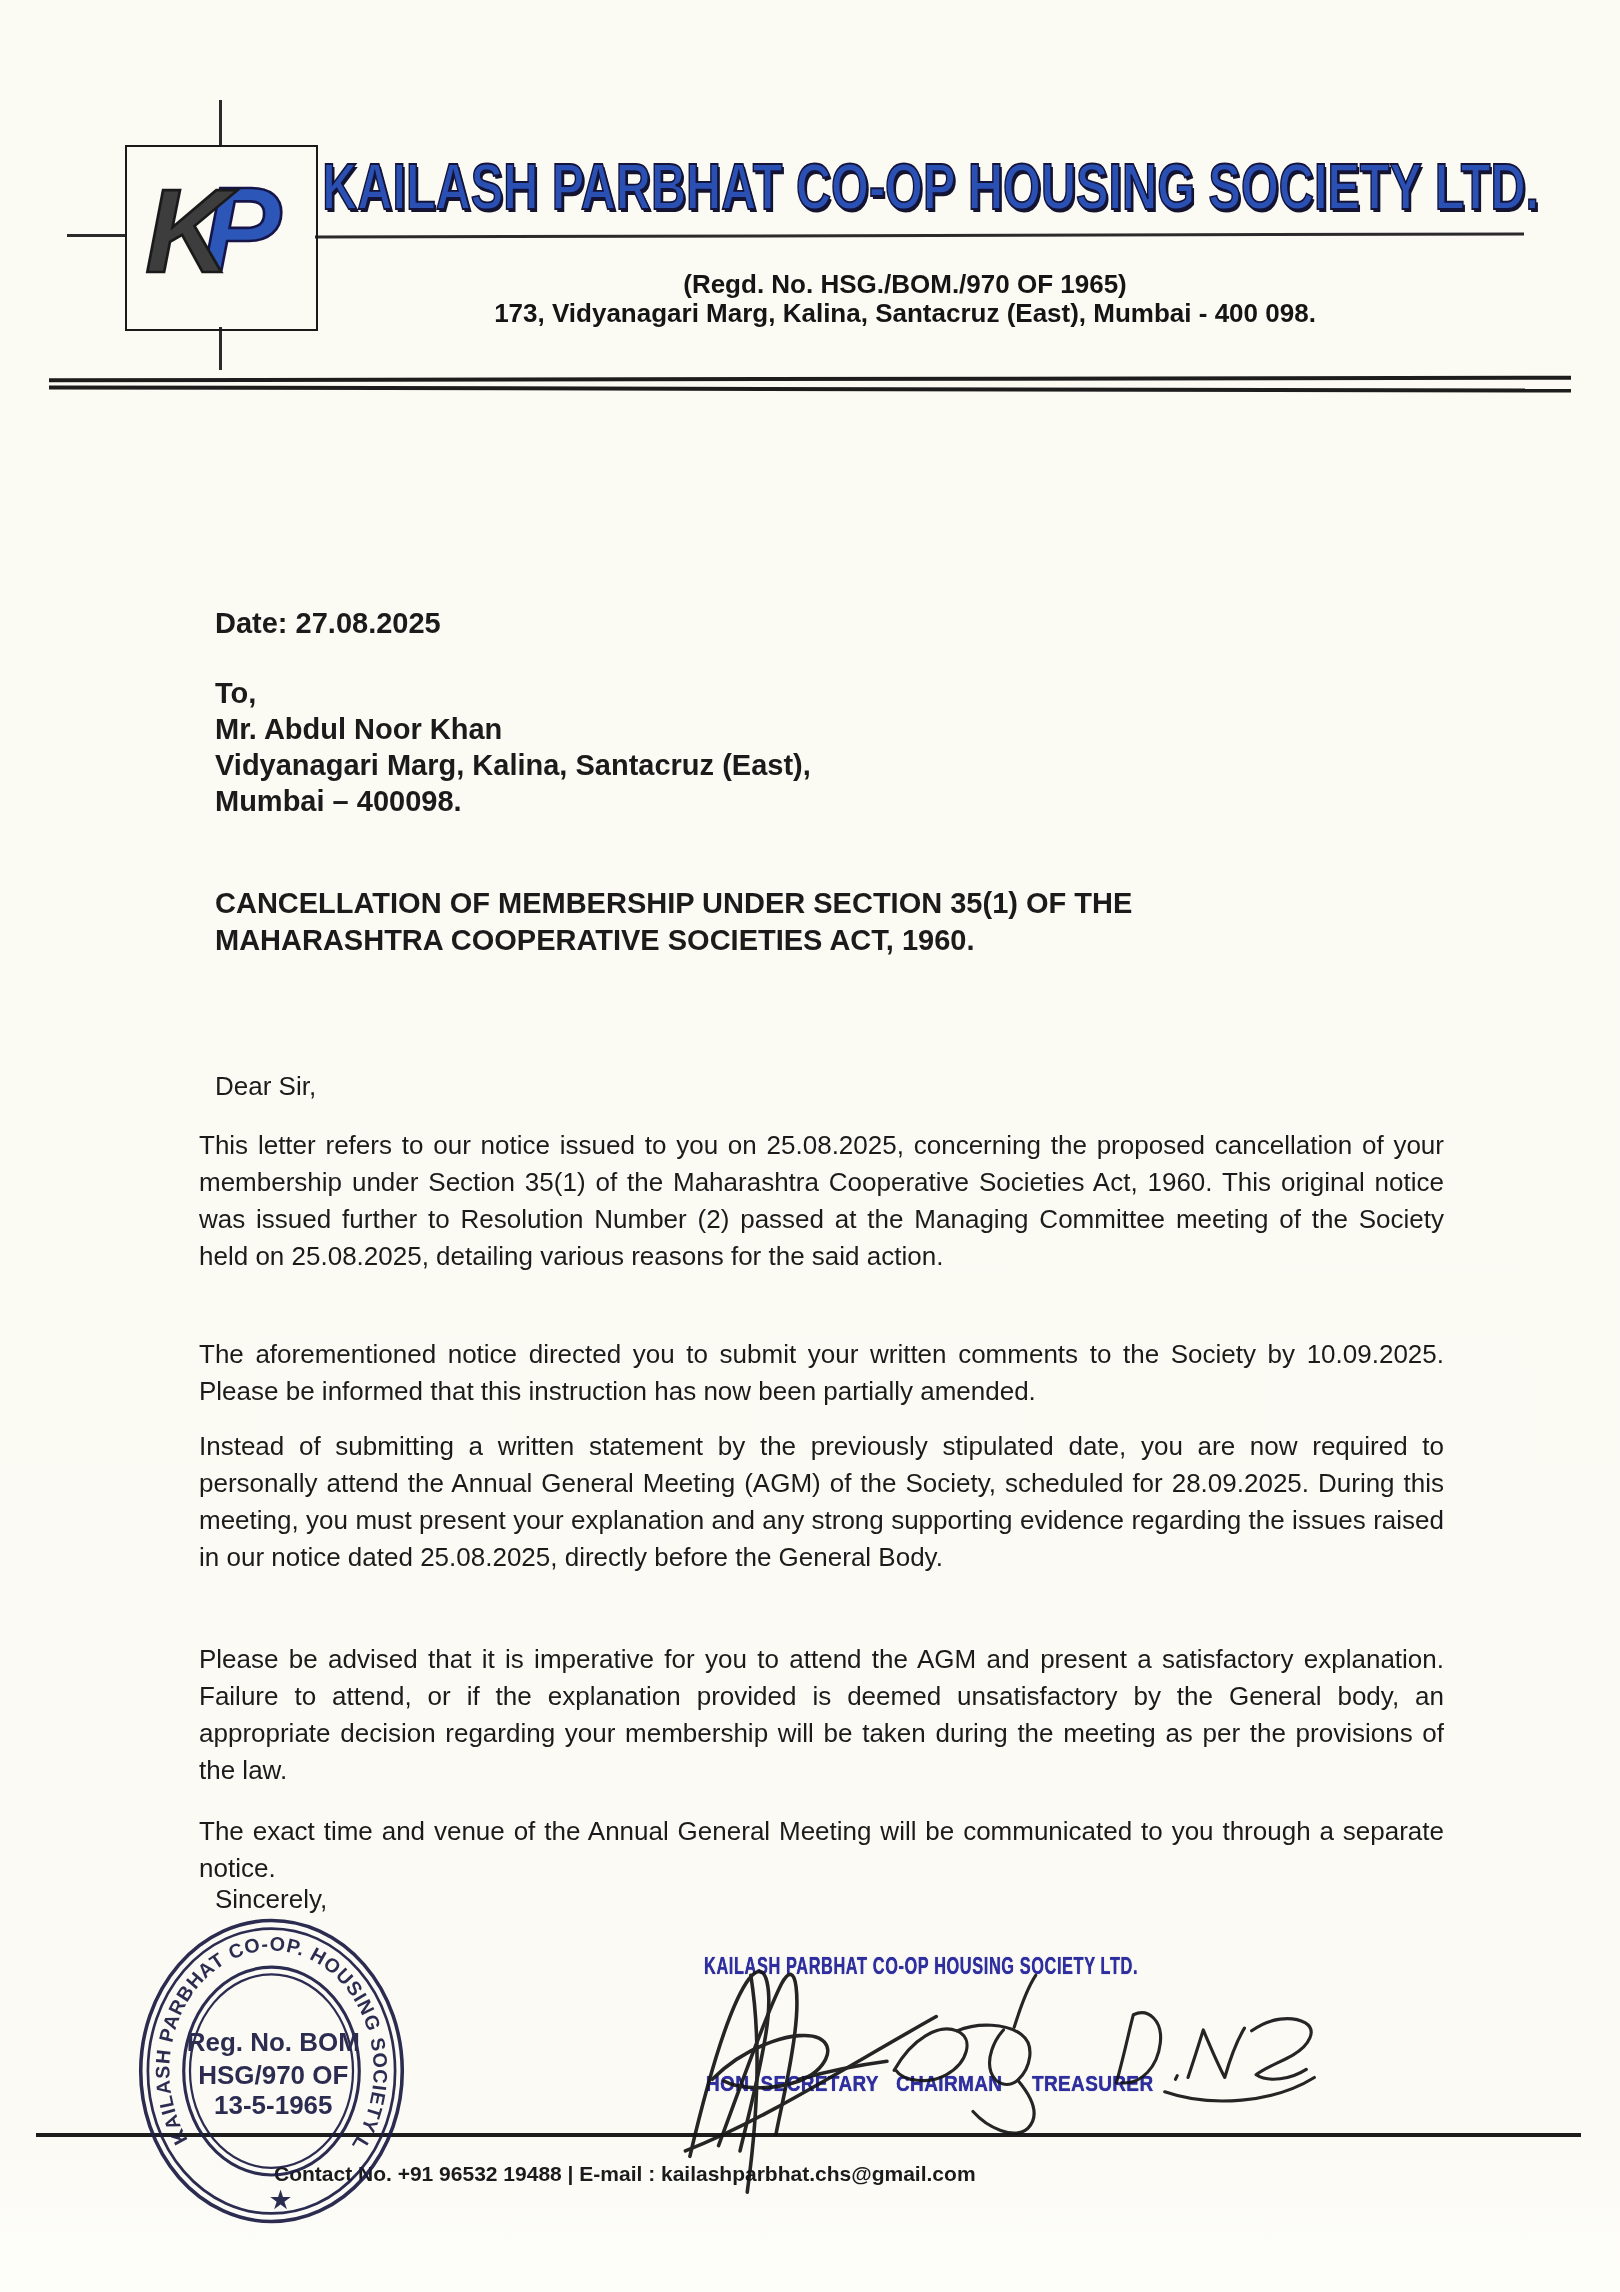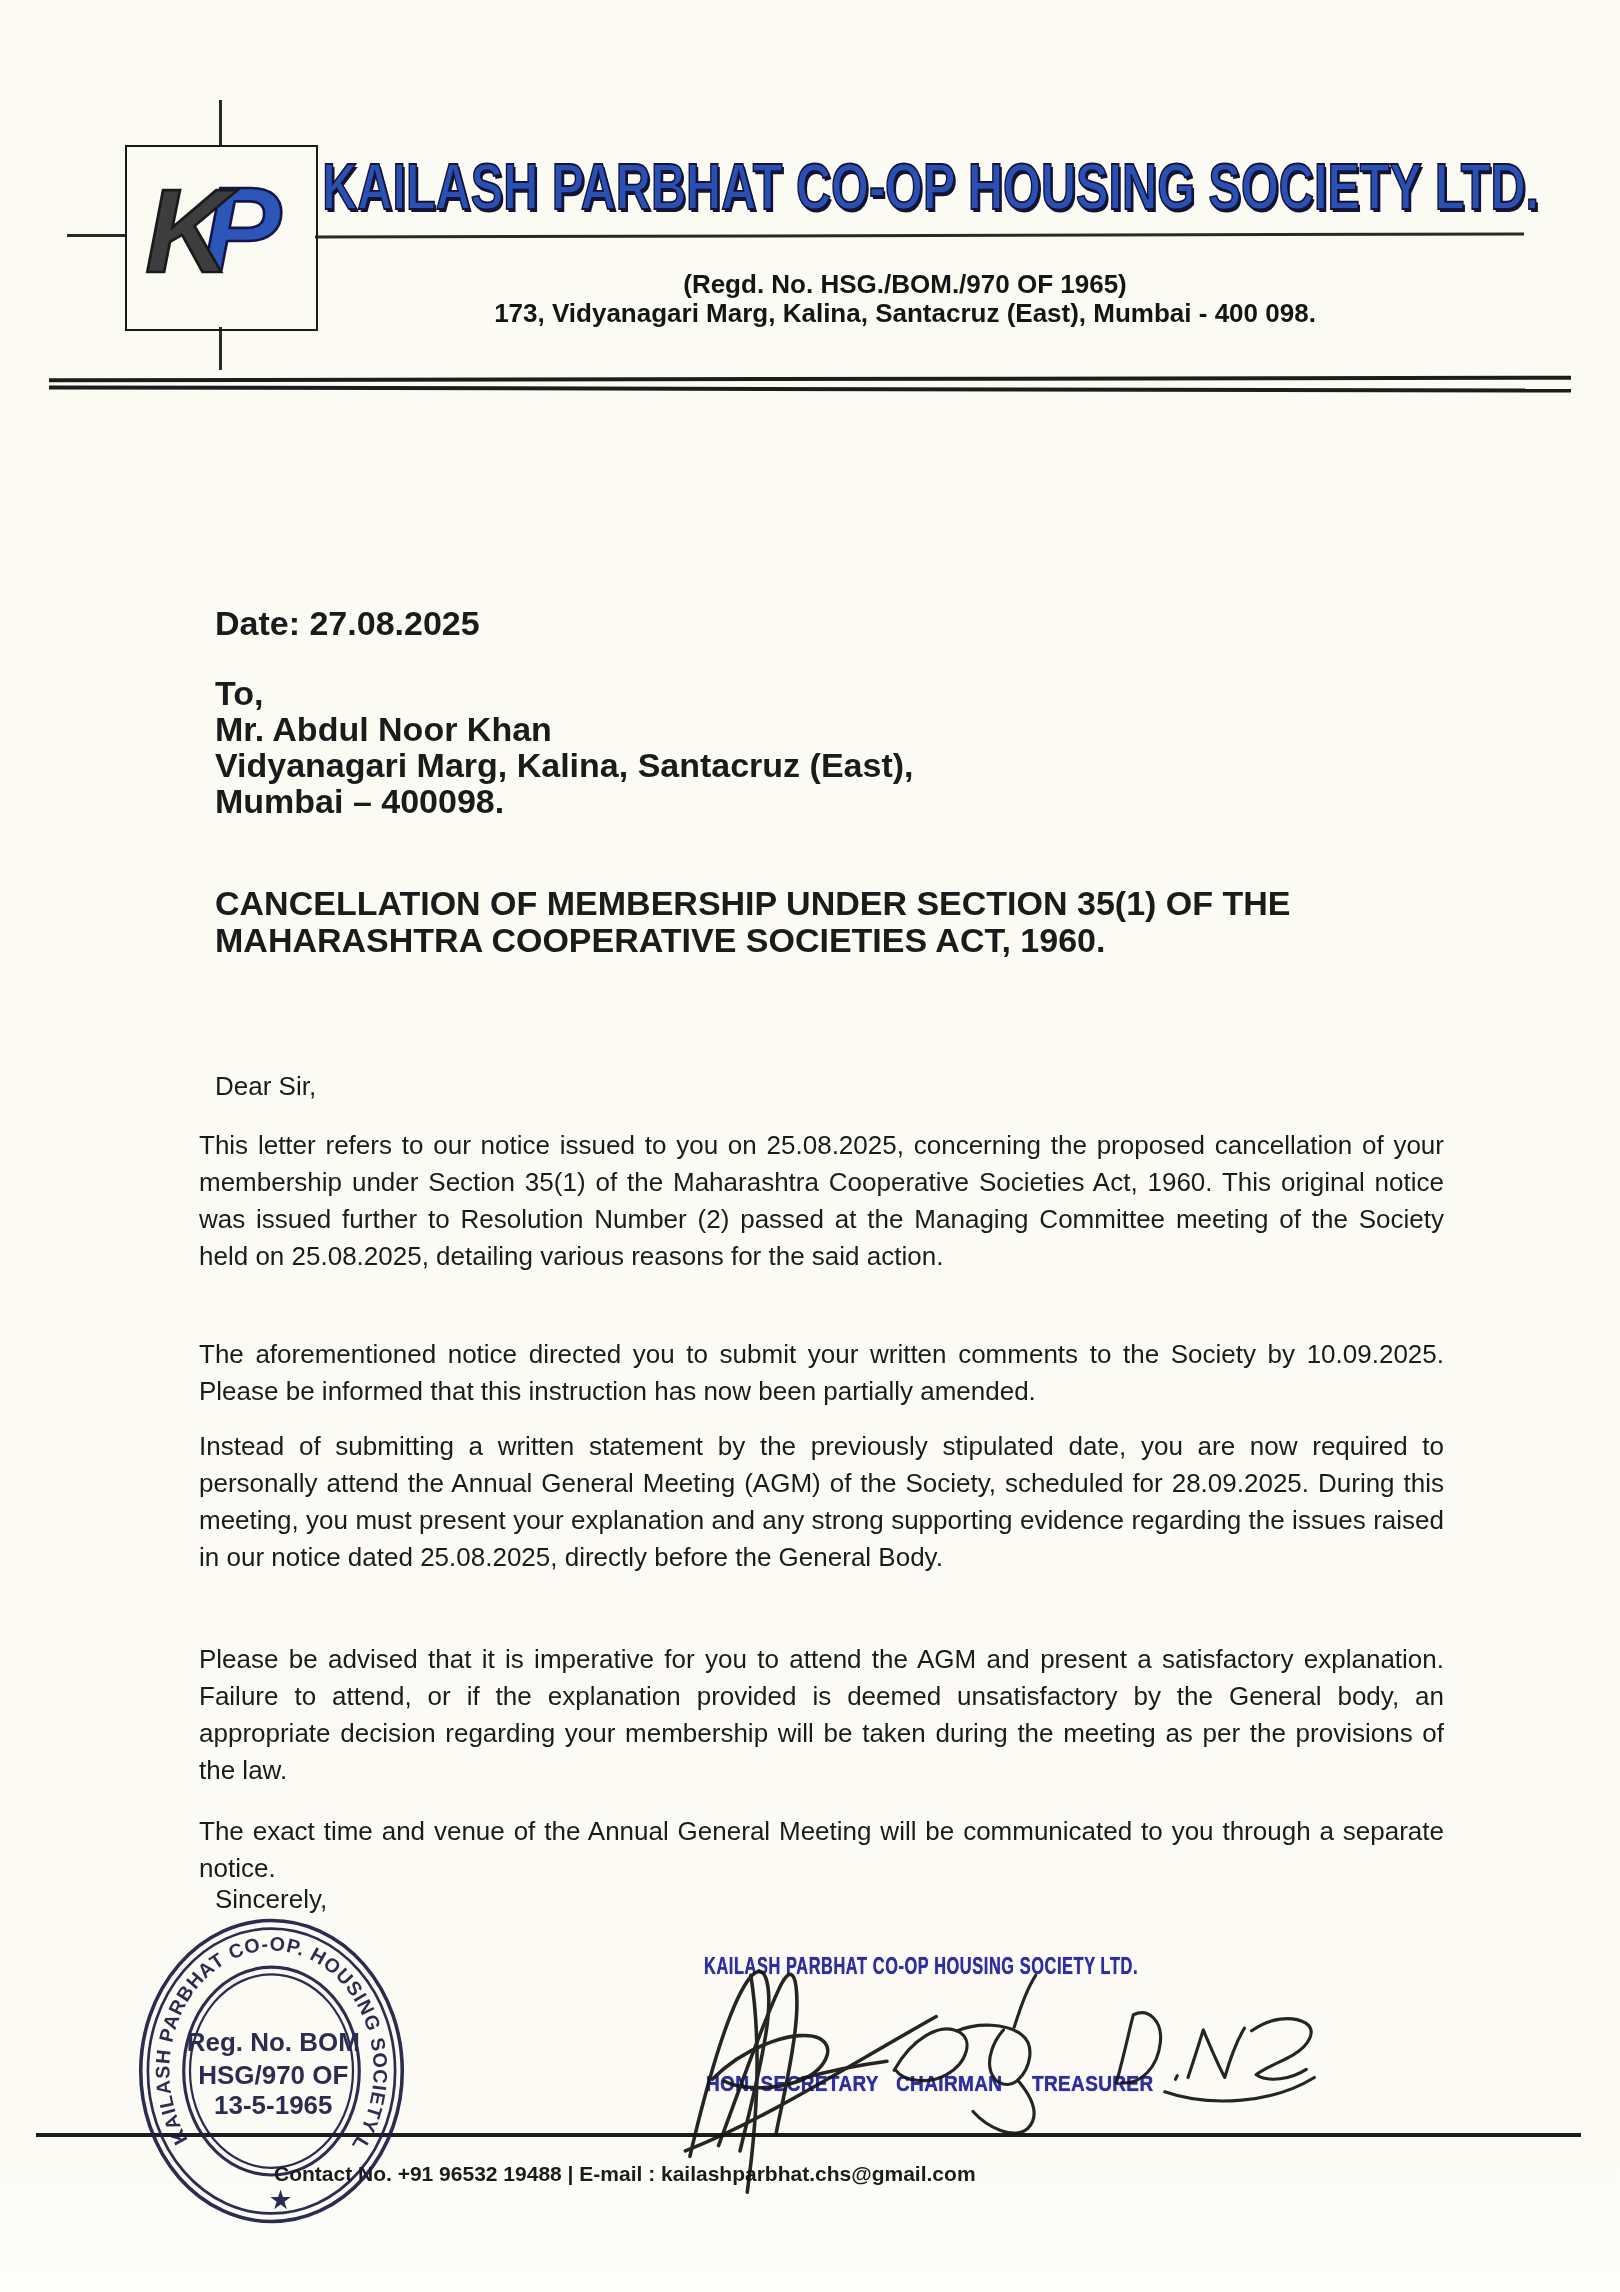--- a/index.html
+++ b/index.html
@@ -19,21 +19,21 @@
   .soc-title{
     white-space:nowrap; font-weight:bold; font-size:64px; line-height:57px;
     color:#2a50b4; -webkit-text-stroke:1.8px #14143a;
     text-shadow:2.7px 2.7px 0 #14142e;
     transform:scaleX(0.76); transform-origin:center top; letter-spacing:0px;
   }
   .sub-head{left:269px; width:1272px; text-align:center; font-size:26px; font-weight:bold; color:#151515;}
   
   .body-text{font-size:26px; line-height:37px; color:#1b1b1b;}
   .para{left:199px; width:1245px; text-align:justify;margin-top:27px;}
-  .bold-line{font-size:34px; font-weight:bold; line-height:36px;}
+  .bold-line{font-size:29px; font-weight:bold; line-height:36px;}
   
   .seal-svg{left:137px; top:1917px; opacity:.93;}
   .sig-svg{left:663px; top:1934px;}
   .stamp-blue{color:#2e2e9e; font-weight:bold; white-space:nowrap; text-shadow:0 0 0.9px #2e2e9e;}
   .stamp-title{left:704px; top:1952px; font-size:24px; transform:scaleX(0.68); transform-origin:left top; letter-spacing:0.9px;}
   .role{top:2071px; font-size:22.4px; transform:scaleX(0.85); transform-origin:left top; letter-spacing:0.4px;}
   .footer-line{left:36px; top:2133px; width:1545px; height:3.6px;}
   .footer-text{left:274px; top:2162px; font-size:21px; font-weight:bold; white-space:nowrap;}
 </style>
 </head>

